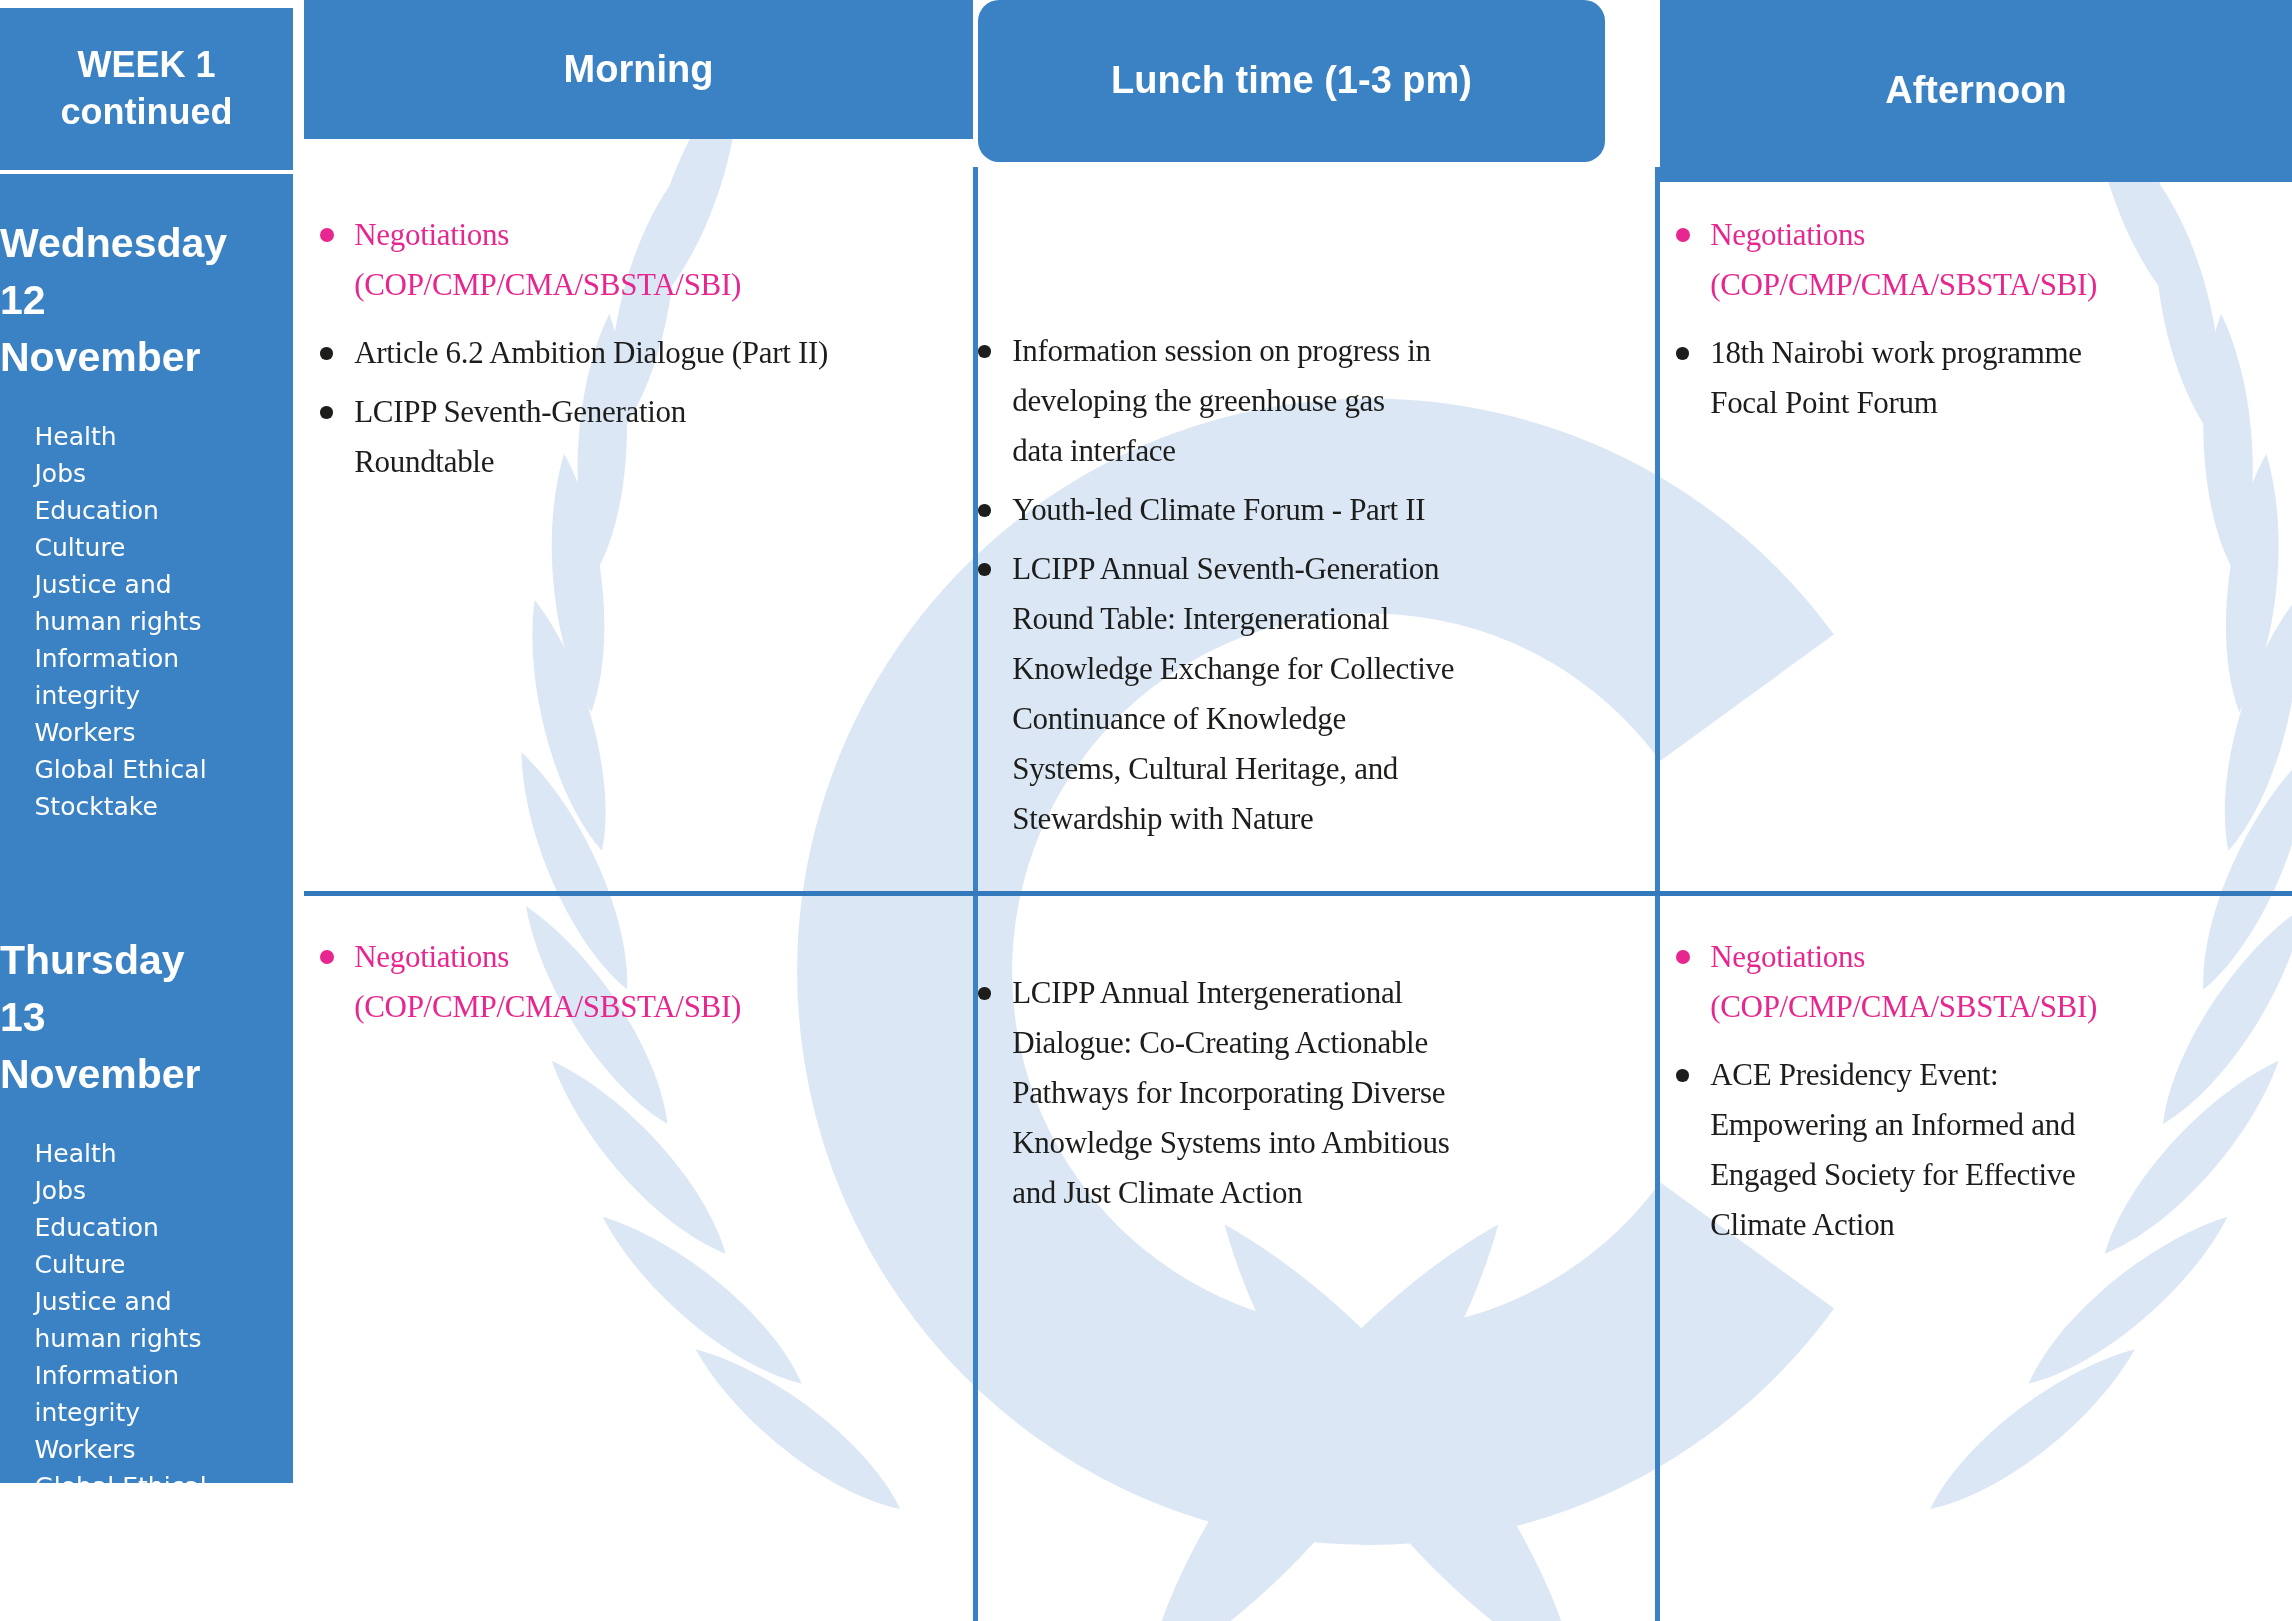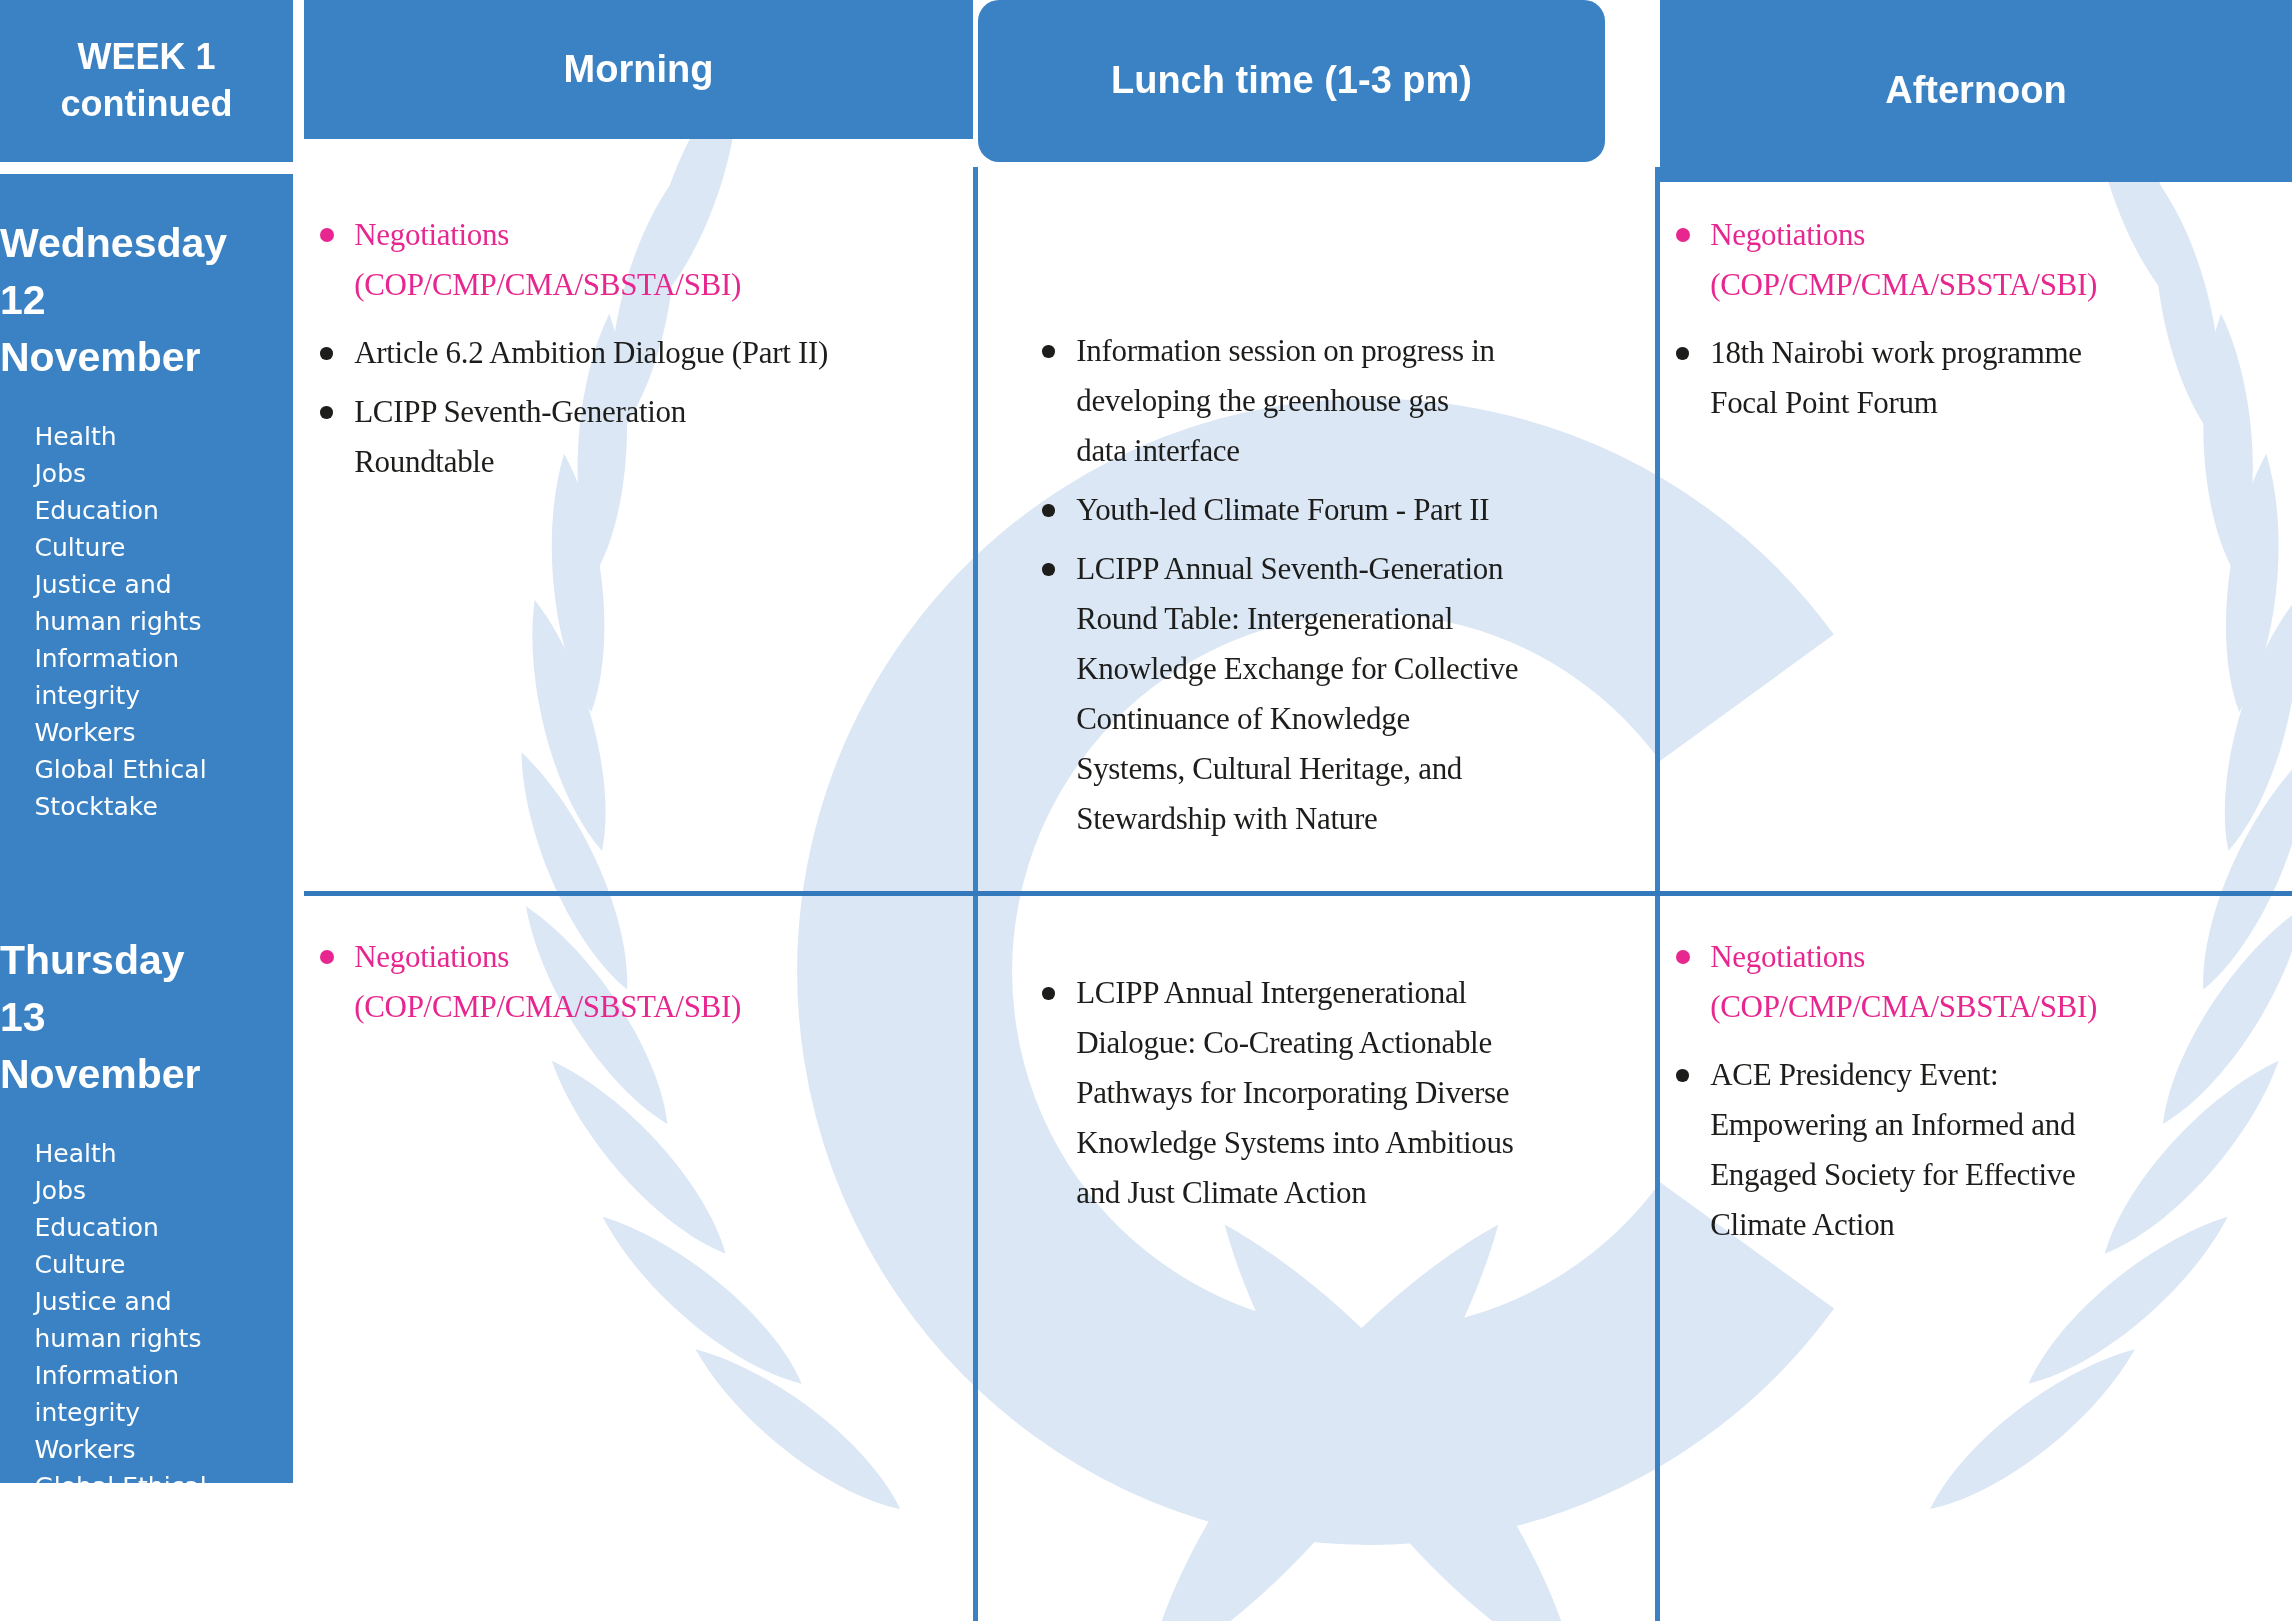--- a/index.html
+++ b/index.html
@@ -6,21 +6,21 @@
   .canvas{
     position:relative;width:2293px;height:1621px;background:#ffffff;
     overflow:hidden;font-family:"Liberation Sans",sans-serif;
   }
   .watermark{position:absolute;left:0;top:0;width:2293px;height:1621px;}
   .hcell{
     position:absolute;background:#3b82c4;color:#ffffff;
     display:flex;align-items:center;justify-content:center;text-align:center;
     font-weight:bold;font-size:38px;line-height:1.3;
   }
-  .h0{left:0;top:0;width:293px;height:162px;font-size:36px;}
+  .h0{left:0;top:8px;width:293px;height:162px;font-size:36px;}
   .h0 .wk{width:215px;}
   .h1{left:304px;top:0;width:669px;height:139px;}
   .h2{left:978px;top:0;width:627px;height:162px;border-radius:21px;}
   .h3{left:1660px;top:0;width:632px;height:182px;}
   .daycell{
     position:absolute;left:0;width:293px;background:#3b82c4;color:#ffffff;
     box-sizing:border-box;
   }
   .d0{top:174px;height:711px;padding-top:41px;}
   .d1{top:861px;height:622px;padding-top:71px;}
@@ -29,21 +29,21 @@
     font-size:25px;line-height:37px;font-family:"DejaVu Sans",sans-serif;}
   .themes span{display:block;}
   .vrule{position:absolute;top:167px;height:1454px;width:5.4px;background:#3b82c4;}
   .vr1{left:973px;}
   .vr2{left:1655px;}
   .hrule{position:absolute;left:304px;top:891px;width:1989px;height:5.4px;background:#3579bd;}
   .cell{position:absolute;box-sizing:border-box;padding:36px 13.4px 0 7.2px;font-family:Liberation Serif, serif;}
   .r1{top:174px;height:717px;}
   .r2{top:896px;height:725px;}
   .cm{left:304px;width:669px;}
-  .cl{left:1026px;width:677px;}
+  .cl{left:962px;width:677px;}
   .ca{left:1660px;width:632px;padding-right:54px;}
   .cl.r1{padding-top:152px;}
   .cl.r2{padding-top:72px;}
   .item{
     position:relative;padding-left:43px;margin-bottom:9px;
     font-size:31px;line-height:50px;color:#1d1d1b;letter-spacing:-0.3px;
   }
   .item .txt{white-space:pre-line;}
   .item .dot{
     position:absolute;left:9px;top:19px;width:12.5px;height:12.5px;

